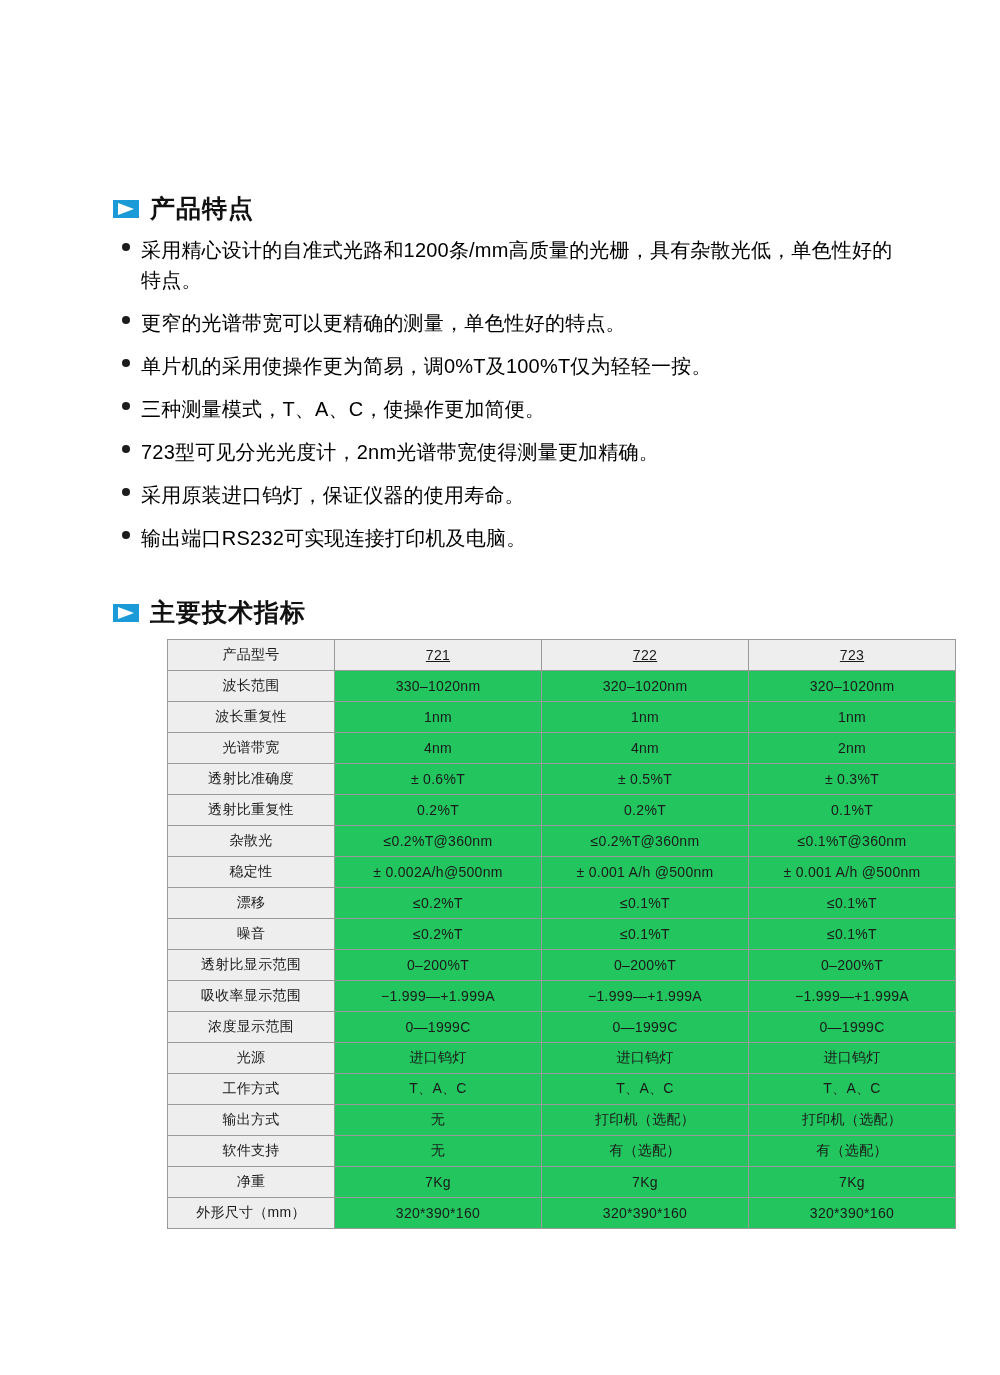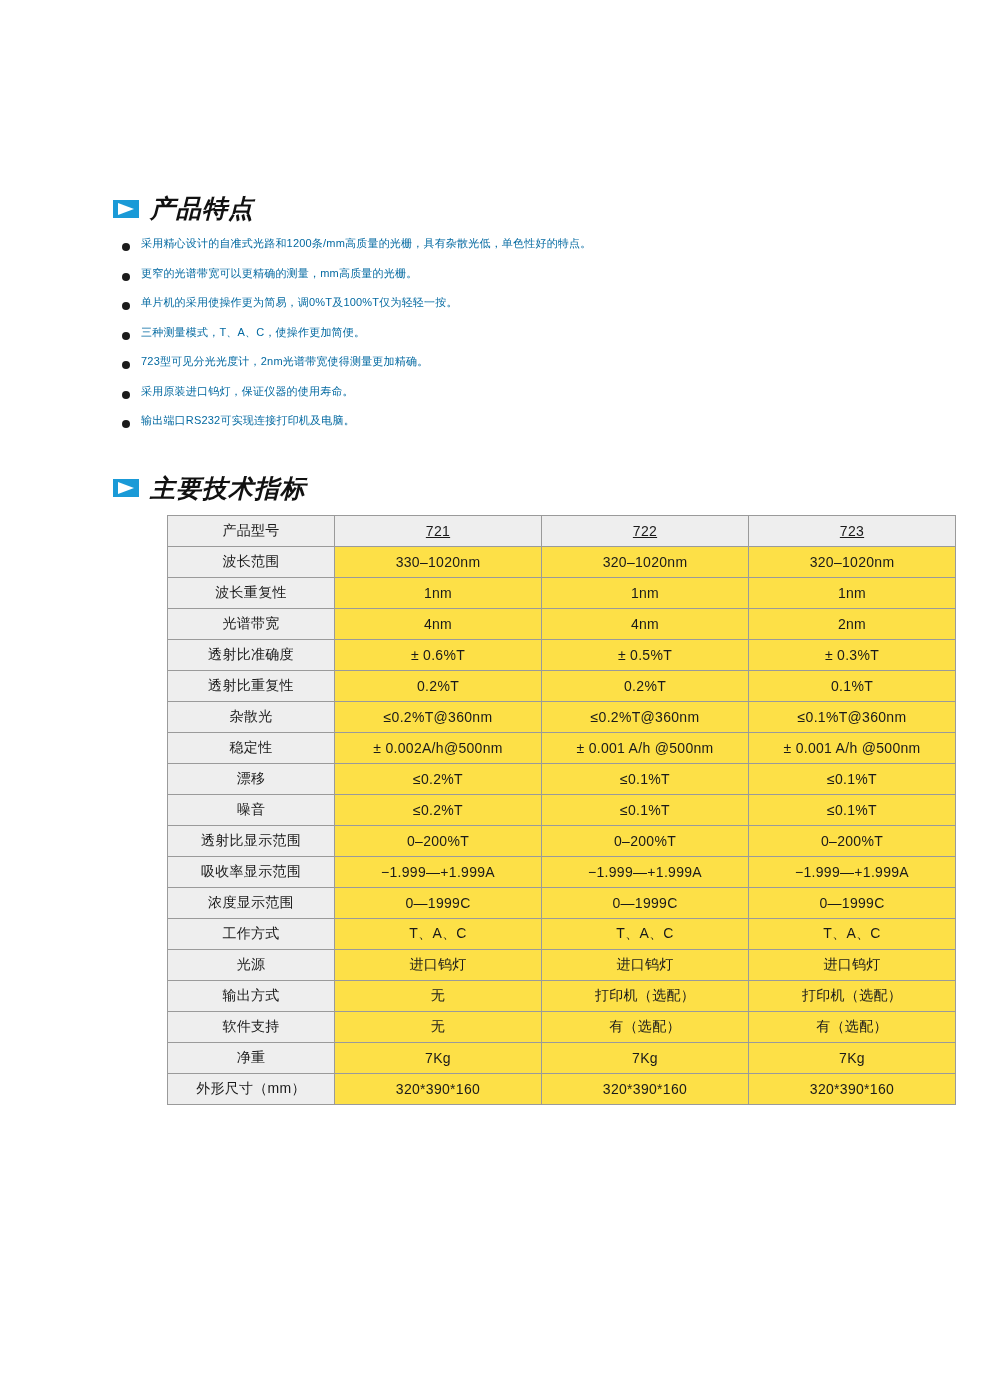--- a/index.html
+++ b/index.html
@@ -28,21 +28,20 @@
     top: 196px;
     width: 790px;
   }
 
   
   .section-head {
     display: flex;
     align-items: center;
     gap: 8px;
     margin: 0 0 14px 0;
-    font-style: italic;
   }
   .arrow-marker {
     width: 30px;
     height: 22px;
     flex: 0 0 auto;
     display: block;
   }
   .section-title {
     font-size: 25px;
     font-weight: bold;
@@ -53,24 +52,24 @@
 
   
   .feature-list {
     list-style: none;
     margin: 0 0 0 10px;
     padding: 0;
   }
   .feature-item {
     display: flex;
     align-items: flex-start;
-    font-size: 11px;
+    font-size: 20px;
     line-height: 1.5;
     margin-bottom: 13px;
-    color: #0369a1;
+    color: #000000;
   }
   .bullet-dot {
     flex: 0 0 auto;
     width: 8px;
     height: 8px;
     border-radius: 50%;
     background: #1c1c1c;
     margin: 8px 11px 0 0;
   }
   .feature-text {
@@ -103,21 +102,21 @@
     color: #1a1a1a;
     padding: 0 4px;
     letter-spacing: 0.3px;
     white-space: nowrap;
   }
   table.spec-table td.row-label {
     background: #eeeeee;
     width: 158px;
   }
   table.spec-table td.val {
-    background: #fde047;
+    background: #22c55e;
     width: 198px;
   }
   table.spec-table tr.header-row td.row-label,
   table.spec-table tr.header-row td.val {
     font-weight: normal;
   }
   table.spec-table tr.header-row td.val {
     background: #eeeeee;
     text-decoration: underline;
   }
@@ -136,21 +135,21 @@
       <span class="section-title">产品特点</span>
     </div>
 
     <ul class="feature-list">
       <li class="feature-item">
         <span class="bullet-dot"></span>
         <span class="feature-text">采用精心设计的自准式光路和1200条/mm高质量的光栅，具有杂散光低，单色性好的特点。</span>
       </li>
       <li class="feature-item">
         <span class="bullet-dot"></span>
-        <span class="feature-text">更窄的光谱带宽可以更精确的测量，mm高质量的光栅。</span>
+        <span class="feature-text">更窄的光谱带宽可以更精确的测量，单色性好的特点。</span>
       </li>
       <li class="feature-item">
         <span class="bullet-dot"></span>
         <span class="feature-text">单片机的采用使操作更为简易，调0%T及100%T仅为轻轻一按。</span>
       </li>
       <li class="feature-item">
         <span class="bullet-dot"></span>
         <span class="feature-text">三种测量模式，T、A、C，使操作更加简便。</span>
       </li>
       <li class="feature-item">
@@ -253,32 +252,32 @@
             <td class="val">−1.999—+1.999A</td>
             <td class="val">−1.999—+1.999A</td>
           </tr>
           <tr>
             <td class="row-label">浓度显示范围</td>
             <td class="val">0—1999C</td>
             <td class="val">0—1999C</td>
             <td class="val">0—1999C</td>
           </tr>
           <tr>
+            <td class="row-label">光源</td>
+            <td class="val">进口钨灯</td>
+            <td class="val">进口钨灯</td>
+            <td class="val">进口钨灯</td>
+          </tr>
+          <tr>
             <td class="row-label">工作方式</td>
             <td class="val">T、A、C</td>
             <td class="val">T、A、C</td>
             <td class="val">T、A、C</td>
           </tr>
           <tr>
-            <td class="row-label">光源</td>
-            <td class="val">进口钨灯</td>
-            <td class="val">进口钨灯</td>
-            <td class="val">进口钨灯</td>
-          </tr>
-          <tr>
             <td class="row-label">输出方式</td>
             <td class="val">无</td>
             <td class="val">打印机（选配）</td>
             <td class="val">打印机（选配）</td>
           </tr>
           <tr>
             <td class="row-label">软件支持</td>
             <td class="val">无</td>
             <td class="val">有（选配）</td>
             <td class="val">有（选配）</td>

